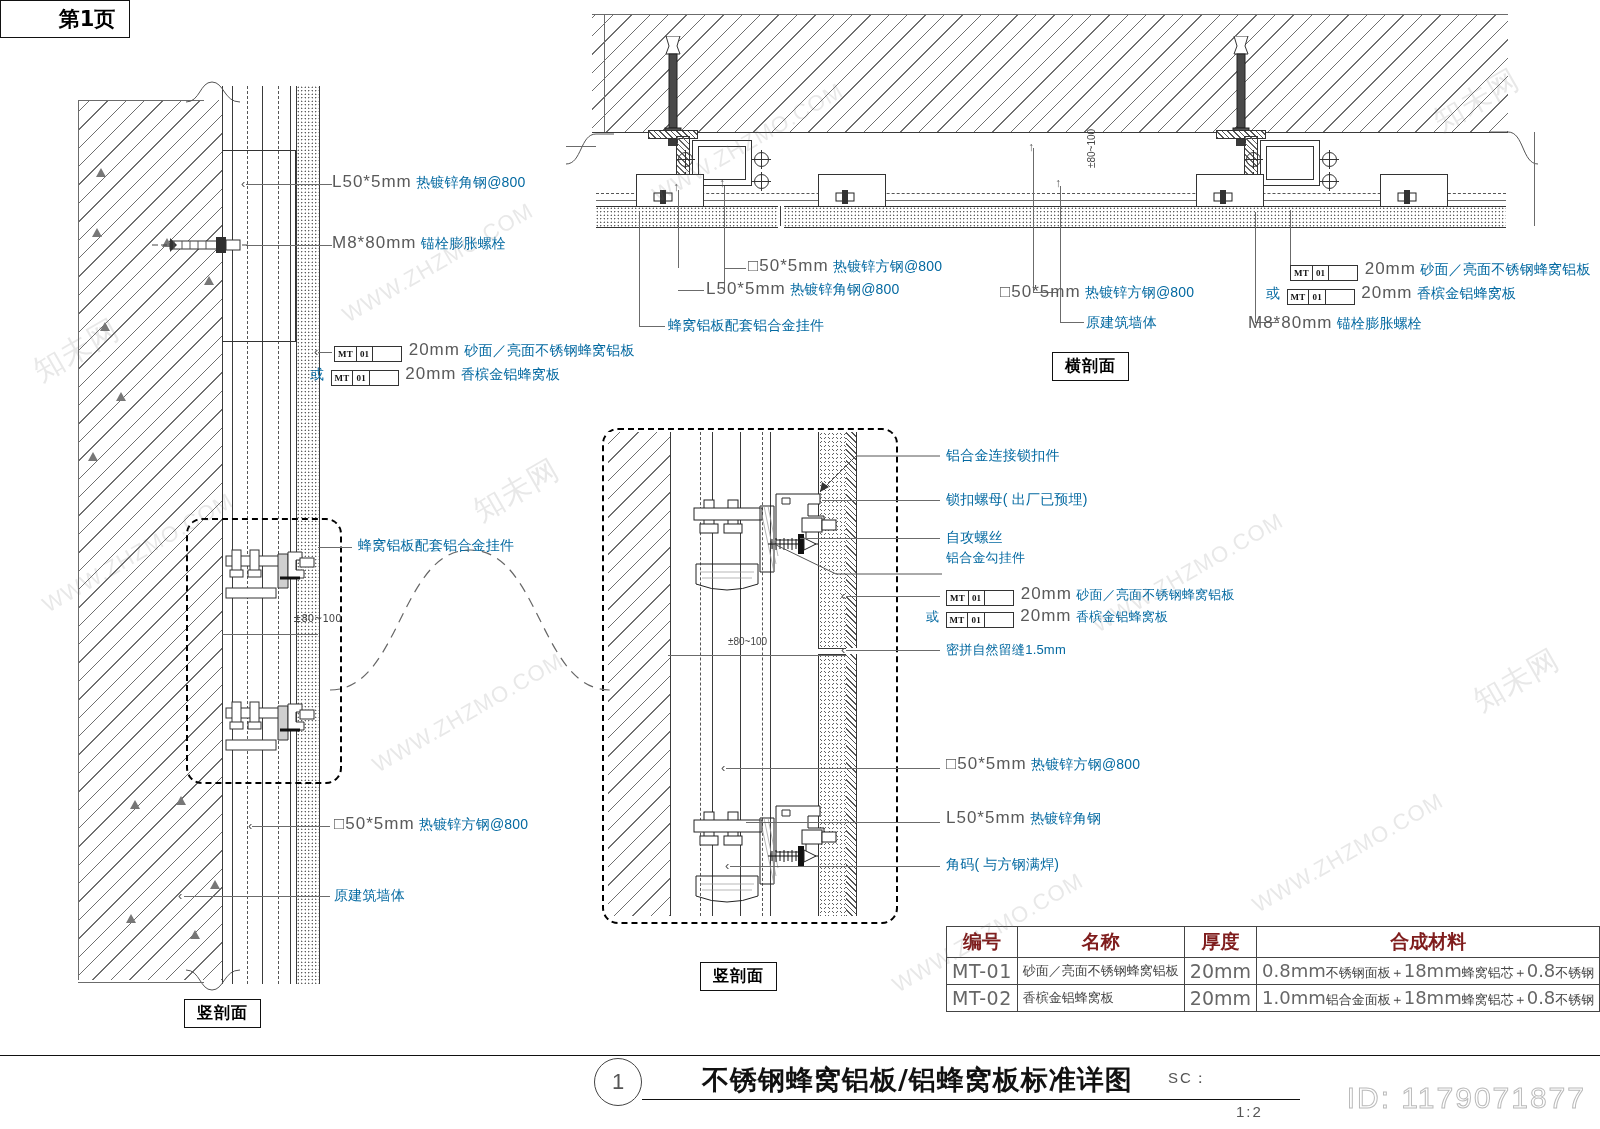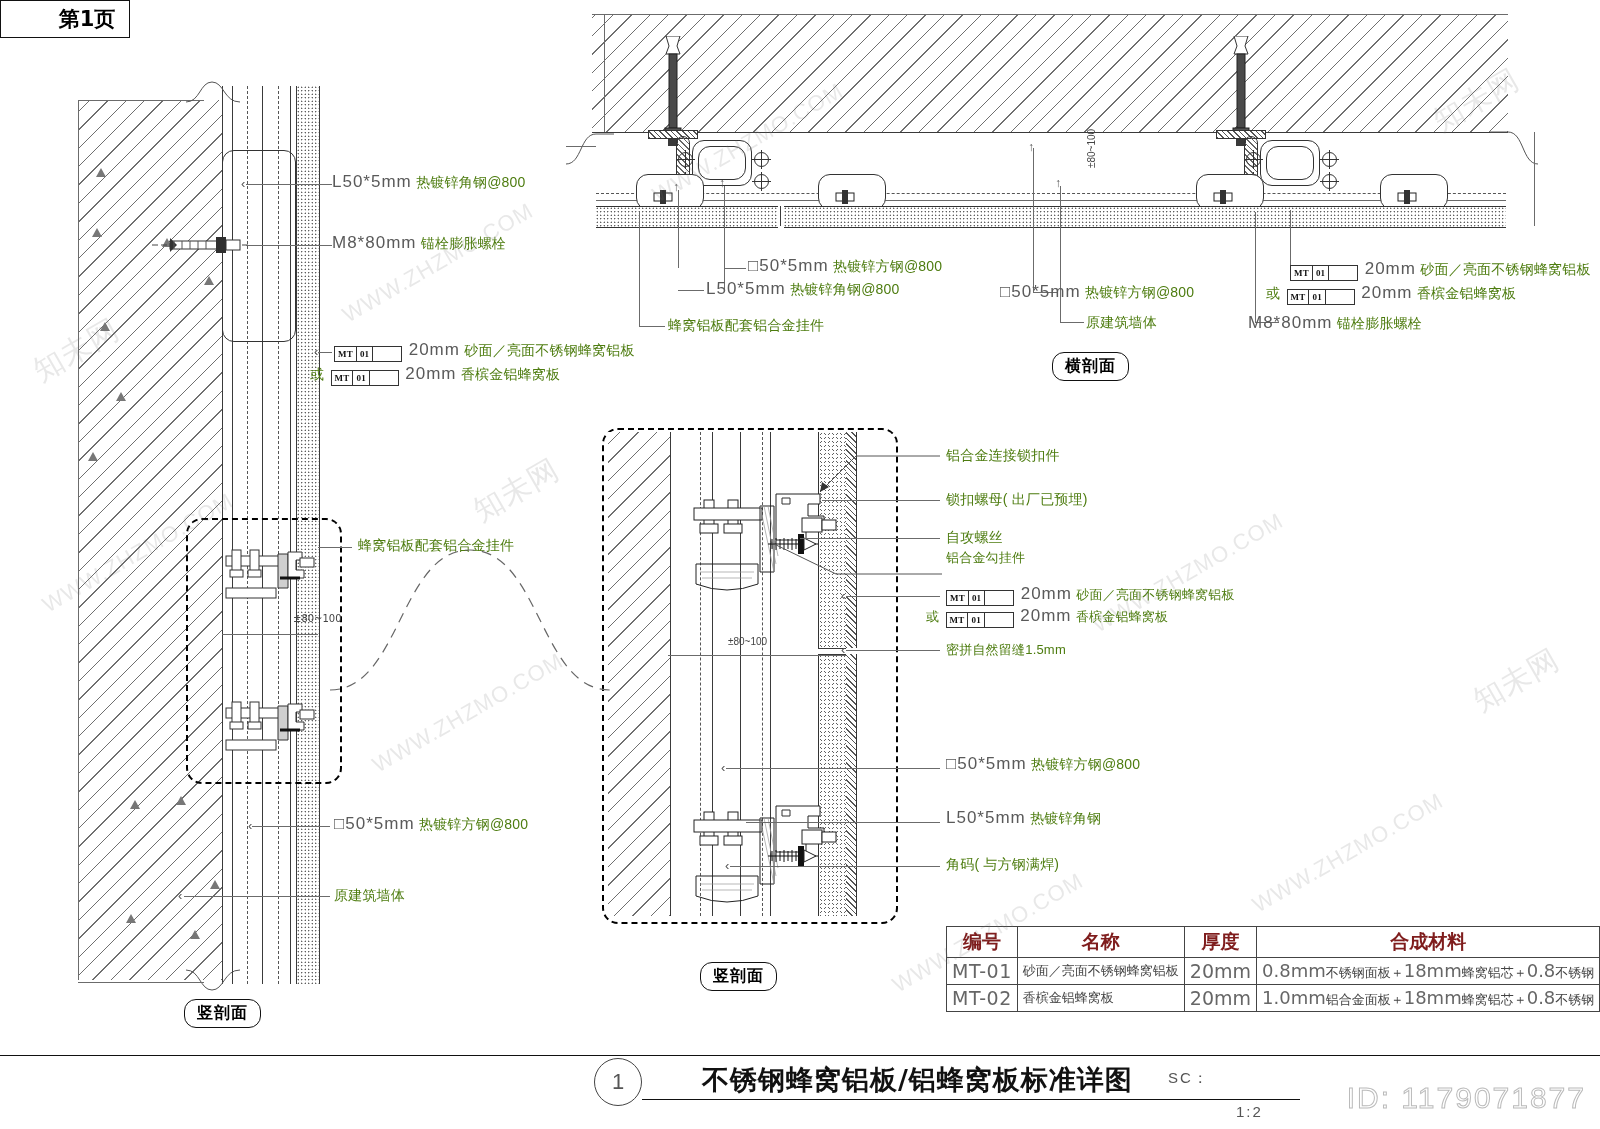--- a/index.html
+++ b/index.html
@@ -1,35 +1,35 @@
 <!DOCTYPE html>
 <html><head>
 <meta charset="utf-8">
 <style>
   html,body{margin:0;padding:0;background:#fff;}
   body{width:1600px;height:1129px;position:relative;overflow:hidden;
        font-family:"Liberation Sans","DejaVu Sans",sans-serif;color:#1a1a1a;}
   .sheet{position:absolute;inset:0;background:#ffffff;}
-  .abs{position:absolute;border-radius:12px;}
+  .abs{position:absolute;}
 
   
   .hl{position:absolute;height:0;border-top:1px solid #3a3a3a;}
   .vl{position:absolute;width:0;border-left:1px solid #3a3a3a;}
   .hl.thin{border-top-color:#6b6b6b;}
   .vl.thin{border-left-color:#6b6b6b;}
   .hl.dash{border-top-style:dashed;border-top-color:#555;}
   .vl.dash{border-left-style:dashed;border-left-color:#555;}
 
   
   .txt{position:absolute;white-space:nowrap;color:#4a4a4a;
        font-family:"Liberation Sans","DejaVu Sans",sans-serif;}
   .cn{font-family:"DejaVu Sans","Liberation Sans",sans-serif;color:#2b2b2b;padding-left:44px;}
   .lbl{font-size:15px;letter-spacing:.2px;}
   .lbl .big{font-size:17px;color:#5a5a5a;letter-spacing:1px;}
-  .lbl .cnp{font-size:14px;color:#4d7c0f;}
+  .lbl .cnp{font-size:14px;color:#0369a1;}
   .small{font-size:11px;}
 
   
   .pagetag{left:8px;top:8px;width:84px;height:36px;border:1.5px solid #111;
            display:flex;align-items:center;justify-content:center;
            font-size:21px;font-weight:700;color:#000;background:#fff;}
 
   
   .capbox{border:1.3px solid #111;background:#fff;padding:3px 12px;
           font-size:16px;font-weight:700;color:#000;letter-spacing:1px;}

